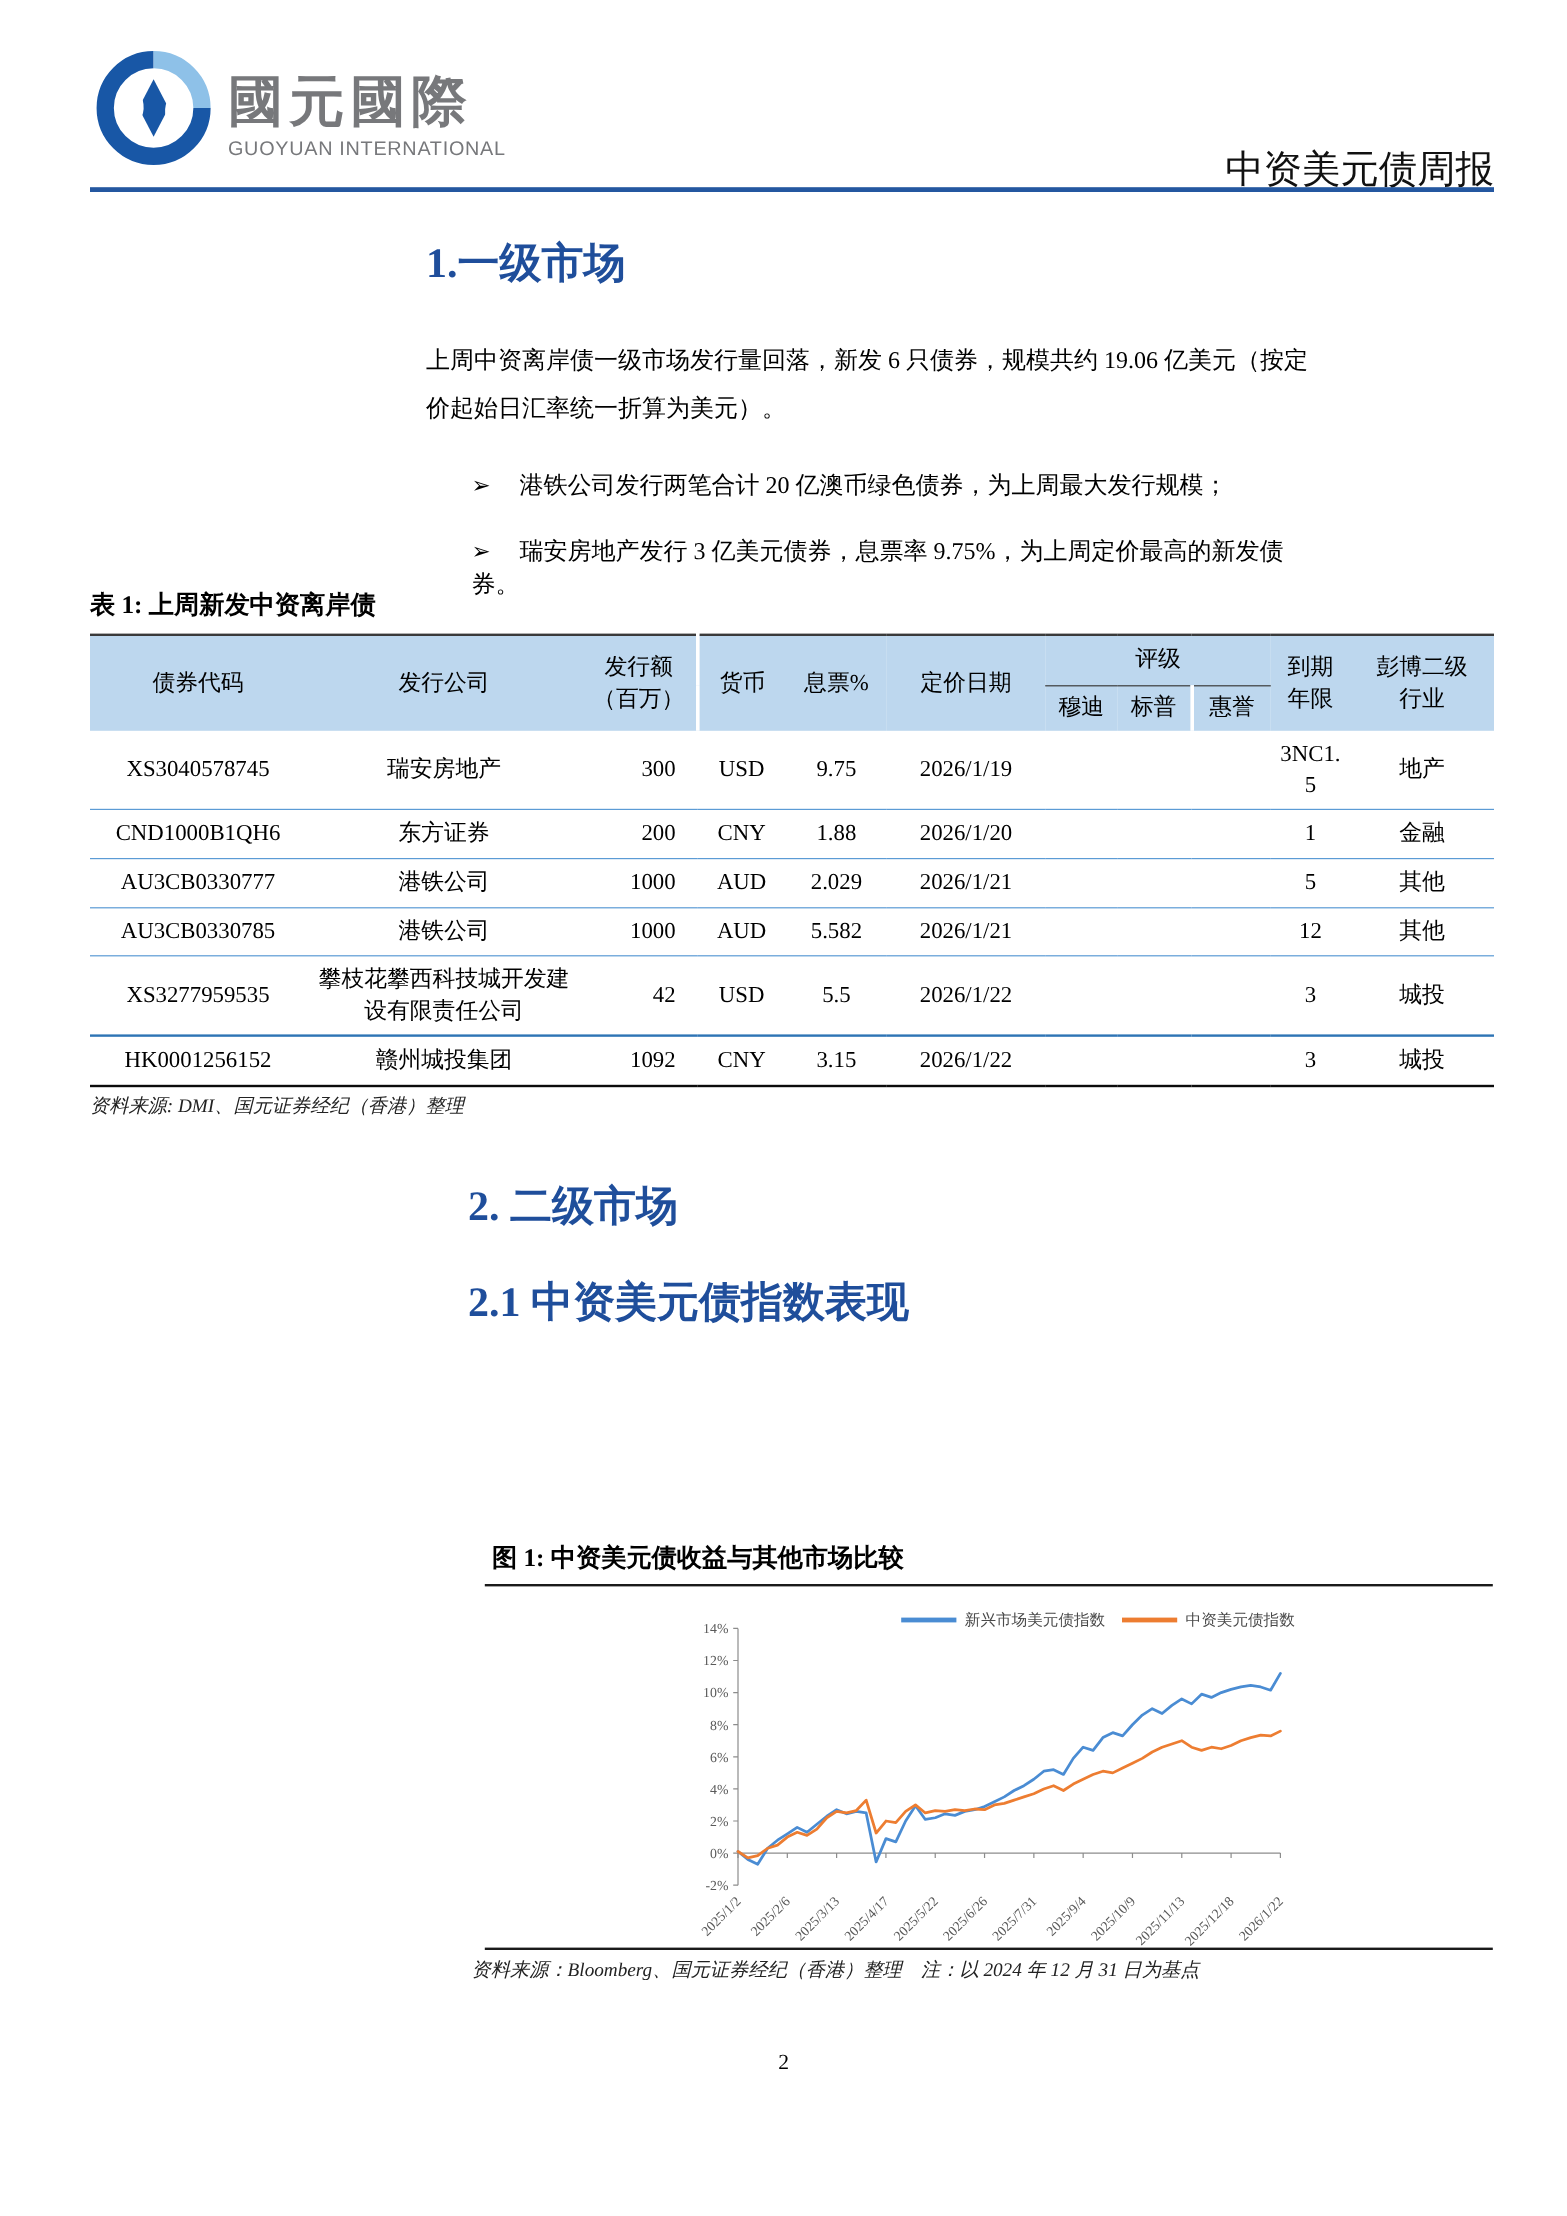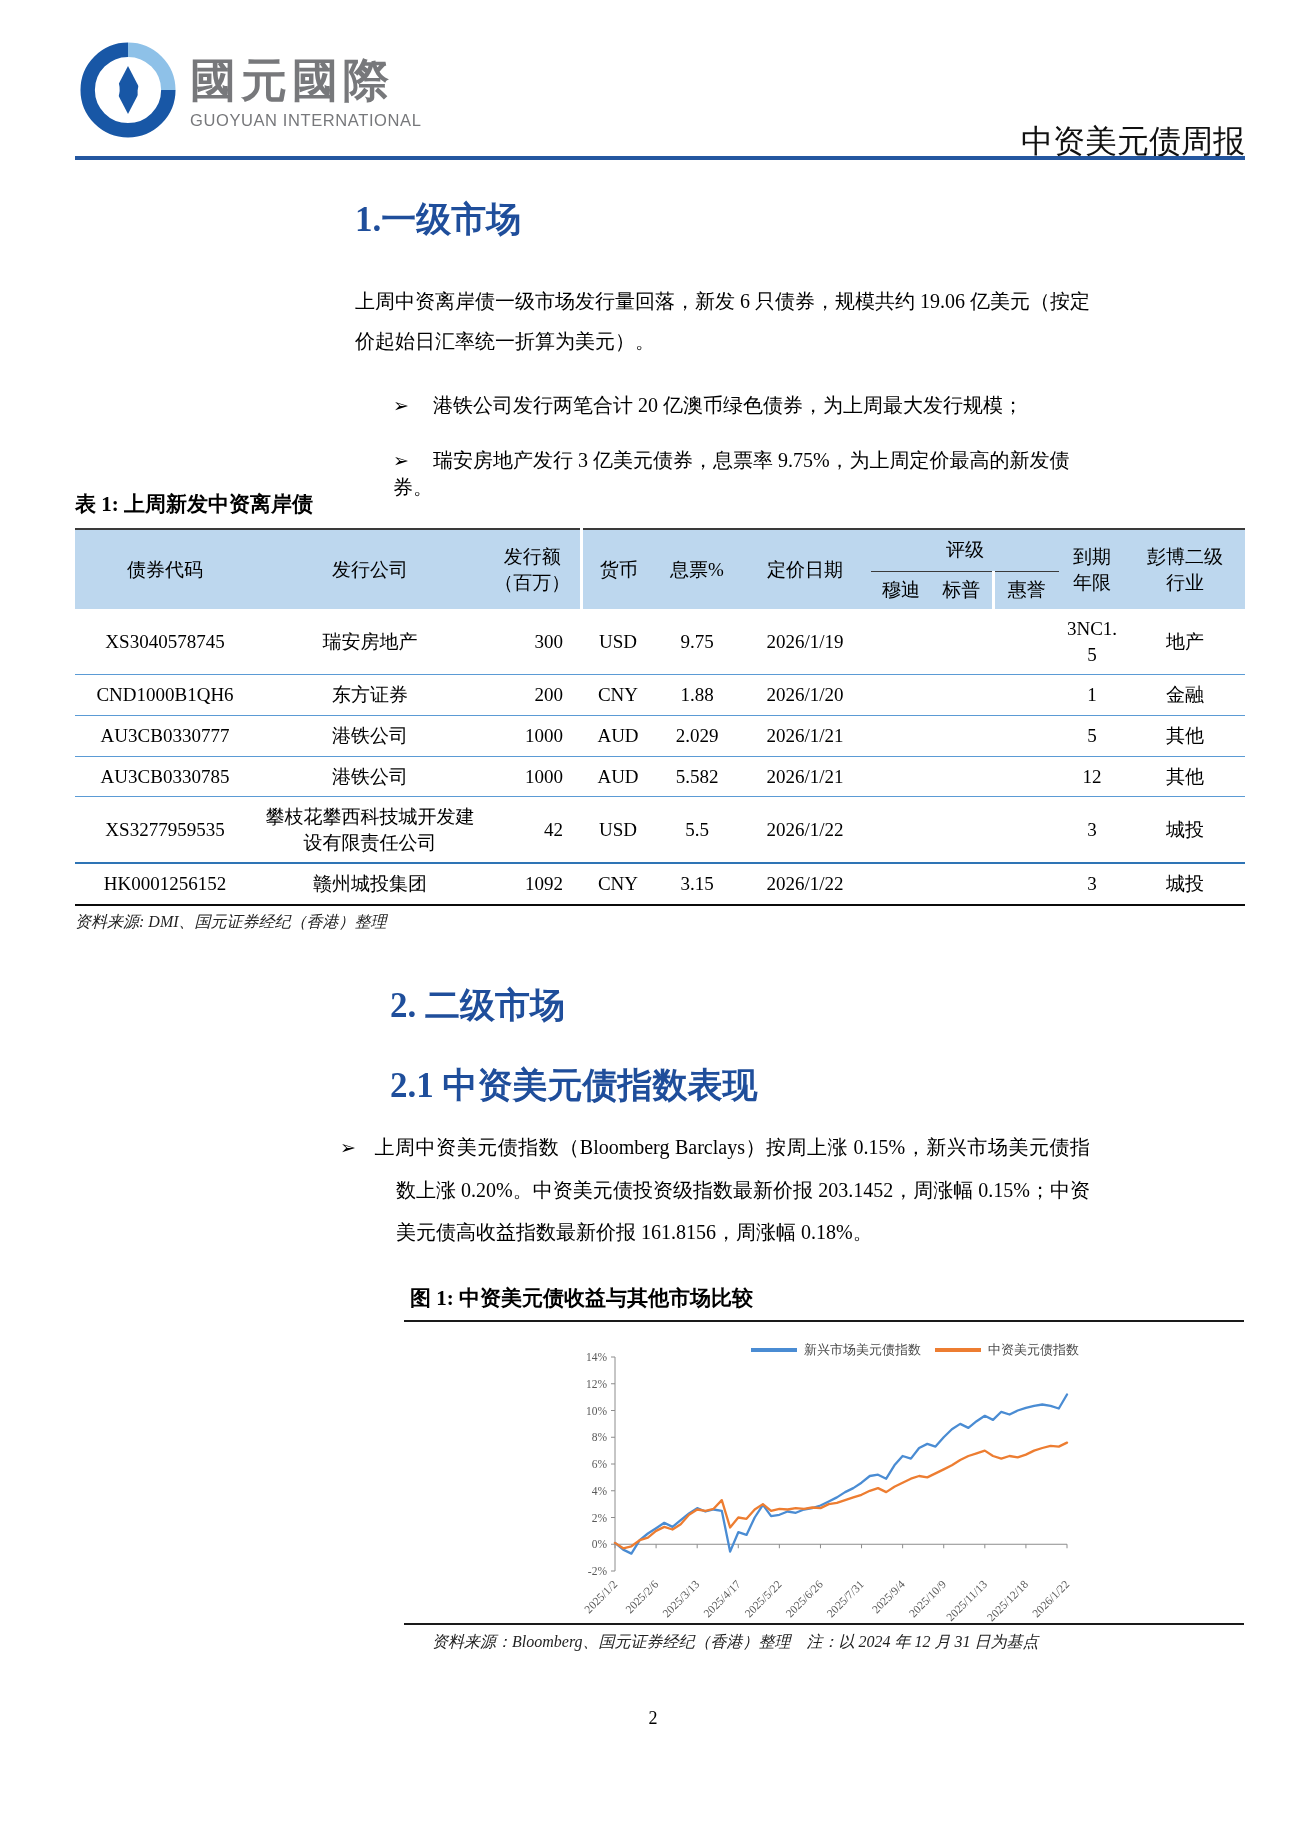--- a/index.html
+++ b/index.html
@@ -1,21 +1,21 @@
 <!DOCTYPE html>
 <html><head>
 <meta charset="utf-8">
 <style>
   html,body { margin:0; padding:0; background:#ffffff; }
   .page { position:relative; width:1306px; height:1847px; margin:0 auto; background:#fff;
           font-family:"Liberation Serif", serif; color:#000; overflow:hidden; }
   .page * { box-sizing:border-box; }
 
   
-  .logo { position:absolute; left:80px; top:42px; display:flex; align-items:flex-start; gap:14px; }
+  .logo { position:absolute; left:80px; top:42px; display:flex; align-items:center; gap:14px; }
   .logo-mark { width:96px; height:96px; }
   .logo-text { padding-top:14px; }
   .logo-cn { font-size:46px; font-weight:600; color:#77787b; letter-spacing:5px; line-height:1.1; }
   .logo-en { font-size:16.5px; color:#77787b; font-family:"Liberation Sans", sans-serif;
              letter-spacing:0.6px; margin-top:4px; }
   .hdr-right { position:absolute; right:61px; top:120px; font-size:32px; color:#111; }
   .hdr-rule { position:absolute; left:75px; top:156px; width:1170px; height:4px; background:#2457a0; }
 
   
   .sec1-title { position:absolute; left:355px; top:196px; margin:0; font-size:35px; font-weight:bold; color:#1f4e9b; }
@@ -56,21 +56,21 @@
   .fig-title { position:absolute; left:410px; top:1284px; font-size:21px; font-weight:bold; }
   .fig-rule { position:absolute; left:404px; width:840px; height:2px; background:#1a1a1a; }
   .fig-rule.r-top { top:1320px; }
   .fig-rule.r-bottom { top:1623px; }
   .legend { position:absolute; left:700px; top:1341px; width:430px; display:flex; justify-content:center;
             gap:14px; align-items:flex-end; }
   .lg-item { display:flex; align-items:center; gap:7px; }
   .lg-swatch { width:46px; height:3.5px; }
   .lg-label { font-size:13px; color:#4a4a4a; }
   #chart { position:absolute; left:555px; top:1337px; }
-  .fig-src { position:absolute; left:432px; top:1632px; font-size:16px; font-style:italic; color:#222; }
+  .fig-src { position:absolute; left:393px; top:1632px; font-size:16px; font-style:italic; color:#222; }
 
   .page-num { position:absolute; left:0; top:1708px; width:100%; text-align:center; font-size:18px; }
 </style>
 </head>
 <body>
 
 <div class="page">
 
   <div class="logo">
     <svg class="logo-mark" viewBox="0 0 100 100" aria-hidden="true">
@@ -217,21 +217,20 @@
           <td></td>
           <td class="td-maturity">3</td>
           <td>城投</td>
         </tr>
       </tbody>
   </table>
   <div class="tbl-src">资料来源: DMI、国元证券经纪（香港）整理</div>
 
   <h1 class="sec2-title">2. 二级市场</h1>
   <h2 class="sec21-title">2.1 中资美元债指数表现</h2>
-  <p class="para2"><span class="bglyph">➢</span><span>上周中资美元债指数（Bloomberg Barclays）按周上涨 0.15%，新兴市场美元债指数上涨 0.20%。中资美元债投资级指数最新价报 203.1452，周涨幅 0.15%；中资美元债高收益指数最新价报 161.8156，周涨幅 0.18%。</span></p>
 
   <div class="fig-title">图 1: 中资美元债收益与其他市场比较</div>
   <div class="fig-rule r-top"></div>
   <div class="legend" id="legend">
       <div class="lg-item">
         <div class="lg-swatch" style="background: rgb(74, 140, 211);"></div>
         <span class="lg-label">新兴市场美元债指数</span>
       </div>
       <div class="lg-item">
         <div class="lg-swatch" style="background: rgb(237, 125, 49);"></div>

